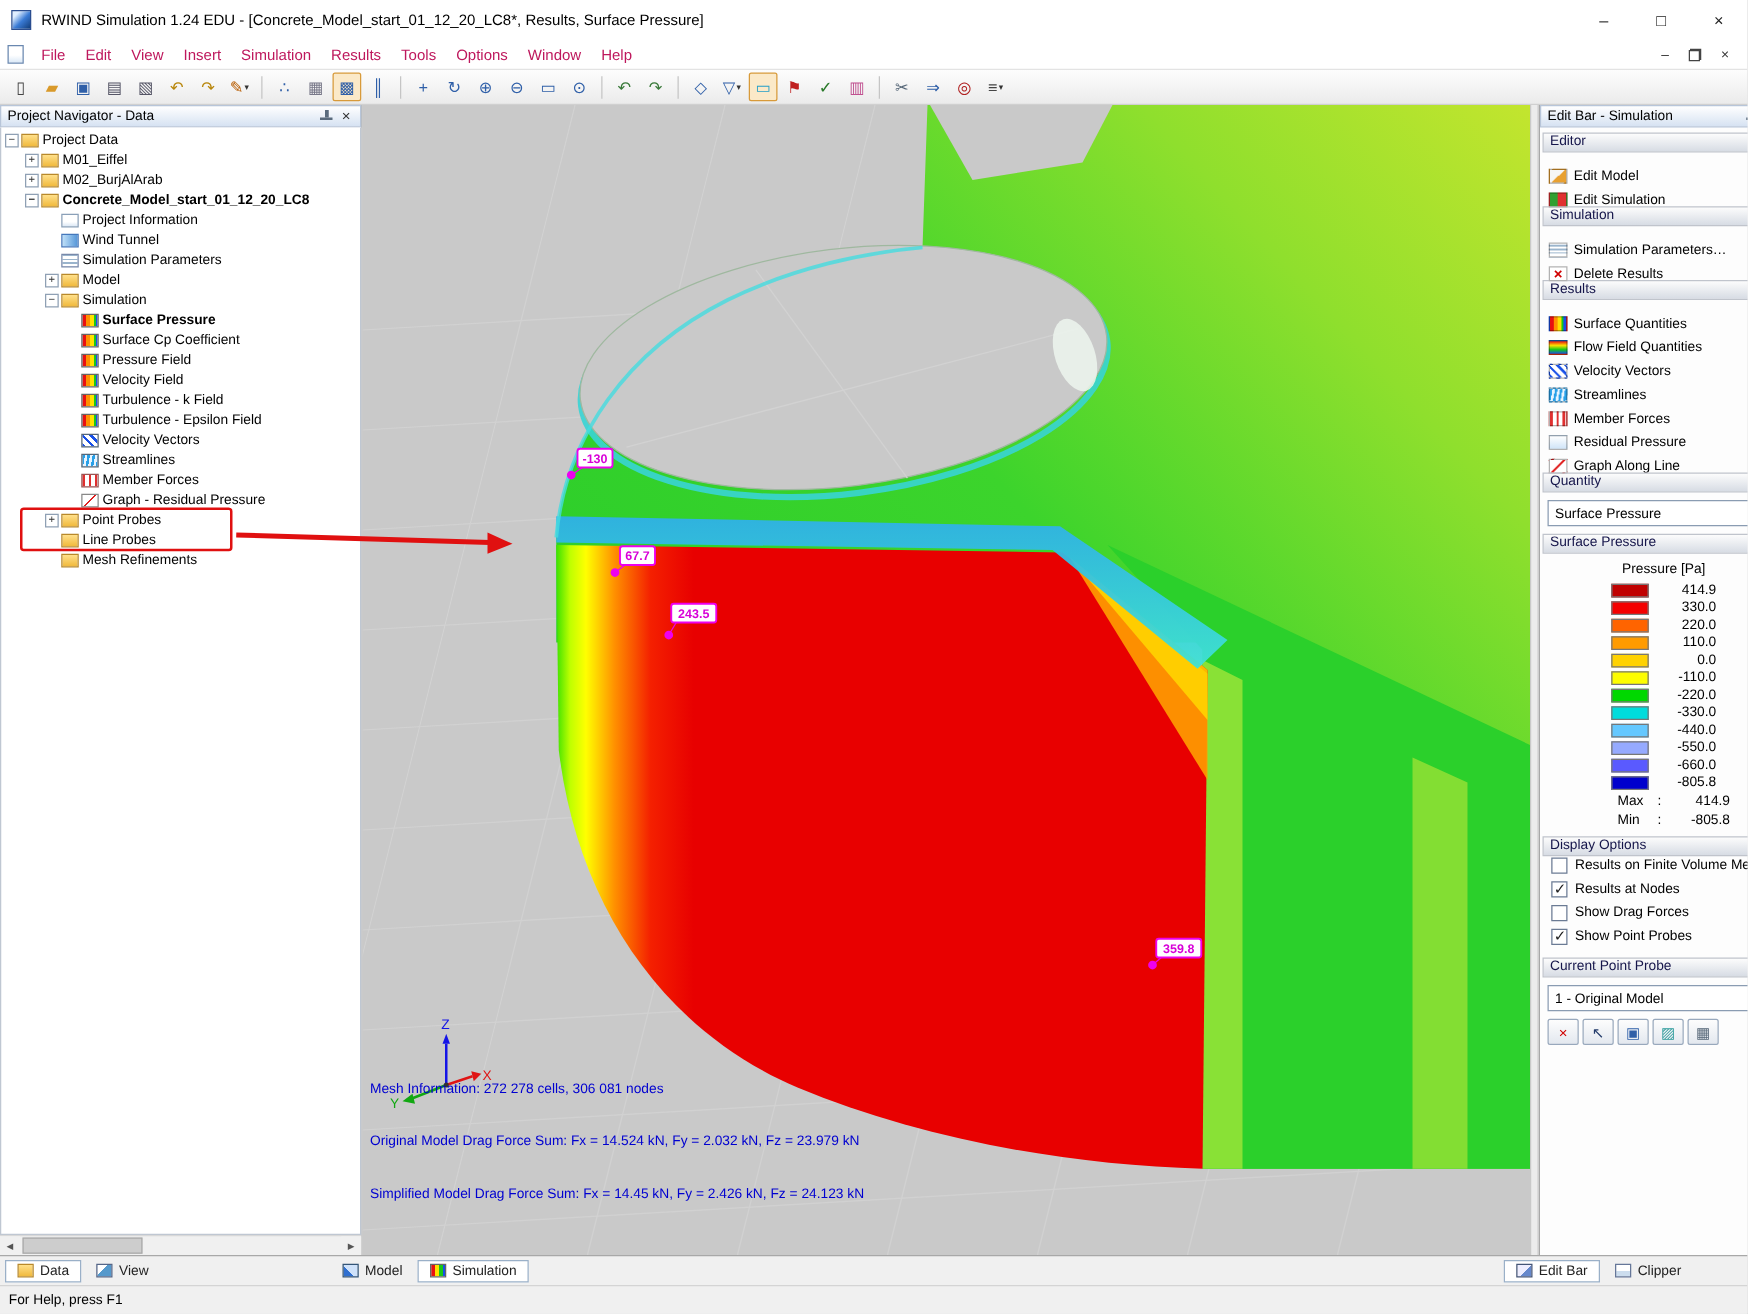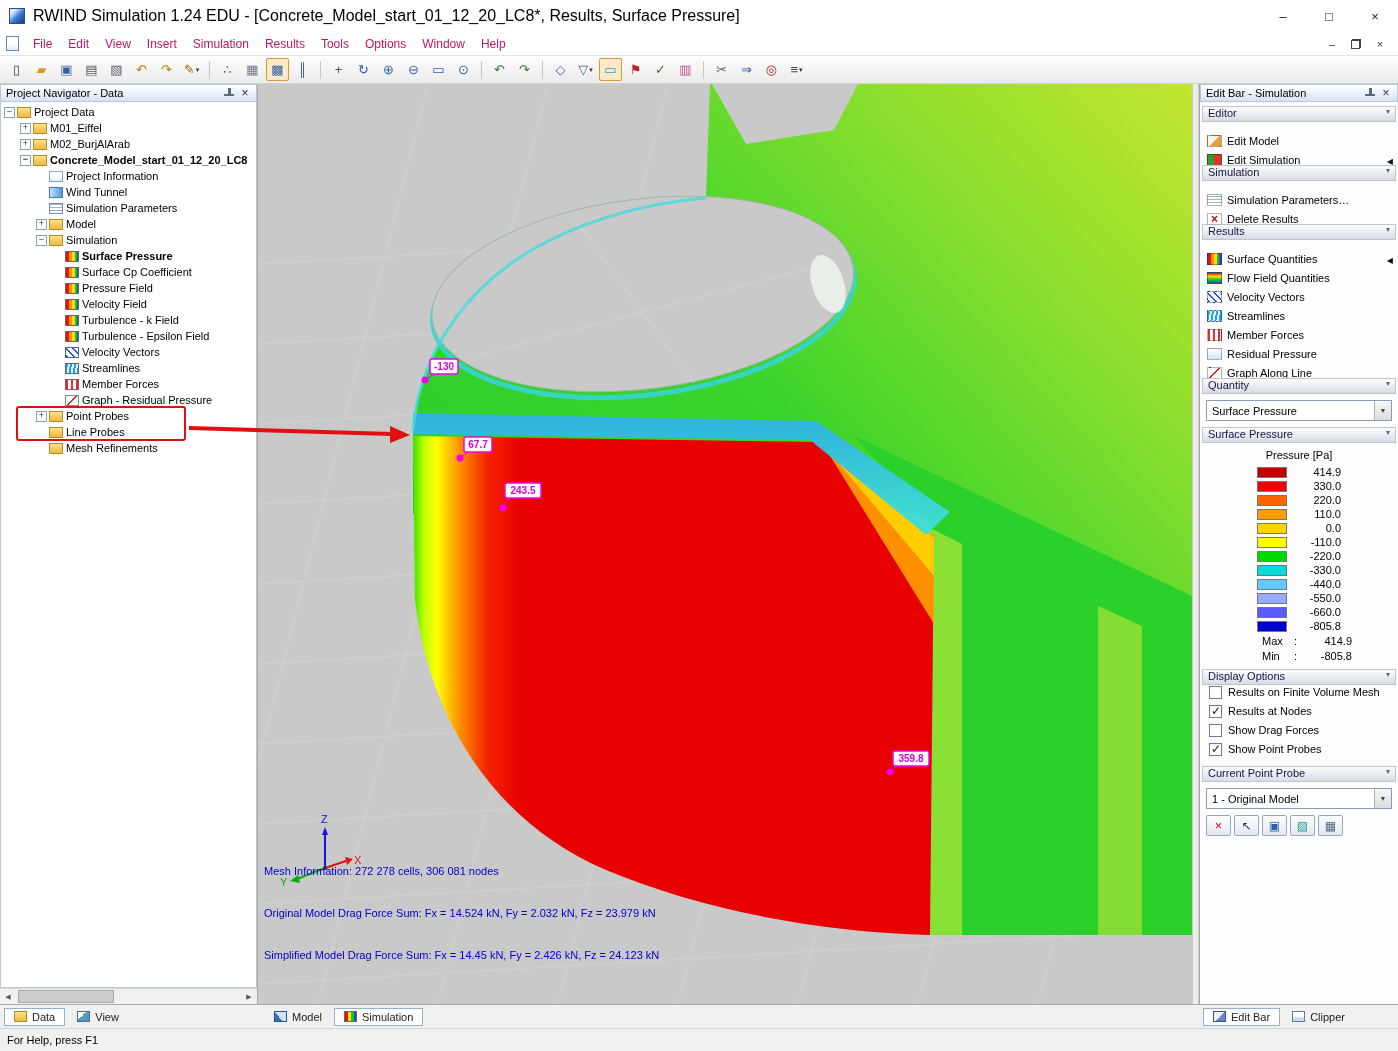--- a/index.html
+++ b/index.html
@@ -4,21 +4,21 @@
 <style>
   *{margin:0;padding:0;box-sizing:border-box}
   html,body{width:1398px;height:1051px;overflow:hidden;background:#f0f0f0;
     font-family:"Liberation Sans",sans-serif;font-size:11px;color:#000}
   .app{display:flex;flex-direction:column;width:1398px;height:1051px}
 
   
   .titlebar{height:32px;background:#fff;display:flex;align-items:center;flex:none}
   .appicon{width:16px;height:16px;margin:0 8px 0 9px;border:1px solid #2a4d8f;
     background:linear-gradient(135deg,#dfeeff 20%,#3a7bd5 55%,#123d7a);flex:none}
-  .titletext{font-size:16px;white-space:nowrap;overflow:hidden}
+  .titletext{font-size:12px;white-space:nowrap;overflow:hidden}
   .wctrls{margin-left:auto;display:flex;height:32px}
   .wbtn{width:46px;height:32px;display:flex;align-items:center;justify-content:center;
     font-size:13px;color:#222}
 
   
   .menubar{height:24px;background:#fff;border-bottom:1px solid #e3e3e3;display:flex;
     align-items:center;font-size:12px;flex:none}
   .mdoc{width:13px;height:15px;margin:0 6px 0 6px;background:linear-gradient(180deg,#fff 55%,#dbe9f7);
     border:1px solid #6a88b0;flex:none}
   .mitem{padding:3px 8px;color:#be185d}
@@ -37,21 +37,21 @@
   .tbtn[data-active="true"]{border-color:#d89a3a;background:#fbe9c8}
   .tbtn[data-sep="true"]{width:7px;margin:0 2px;border:none;background:none;pointer-events:none}
   .tbtn[data-sep="true"]::before{content:"";width:1px;height:18px;background:#c5c5c5;display:block}
   .tbtn .tg{line-height:1}
   .tbtn[data-caret="true"]::after{content:"▾";font-size:7px;color:#333;margin-left:1px}
 
   
   .workspace{display:flex;height:920px;flex:none}
 
   
-  .leftpanel{width:258px;flex:none;display:flex;flex-direction:column;background:#f0f0f0;
+  .leftpanel{width:290px;flex:none;display:flex;flex-direction:column;background:#f0f0f0;
     border-right:1px solid #a8a8a8}
   .panelhead{height:18px;flex:none;background:linear-gradient(180deg,#fff,#d6e2f2);
     border:1px solid #b7c5d9;display:flex;align-items:center;padding:0 5px;white-space:nowrap}
   .pinicon{width:11px;height:11px;position:relative;margin-left:auto;flex:none}
   .pinicon::before{content:"";position:absolute;left:5px;top:0;width:3px;height:6px;background:#5a6b7d}
   .pinicon::after{content:"";position:absolute;left:1px;top:6px;width:10px;height:2px;background:#5a6b7d}
   .phclose{width:12px;text-align:center;color:#333;margin-left:5px;flex:none}
   .phclose::before{content:"×";font-size:12px}
   .treearea{flex:1;background:#fff;border:1px solid #bfc7d2;border-top:none;overflow:hidden;padding-top:2px;position:relative}
   .trow{height:16px;display:flex;align-items:center;white-space:nowrap;overflow:hidden}

